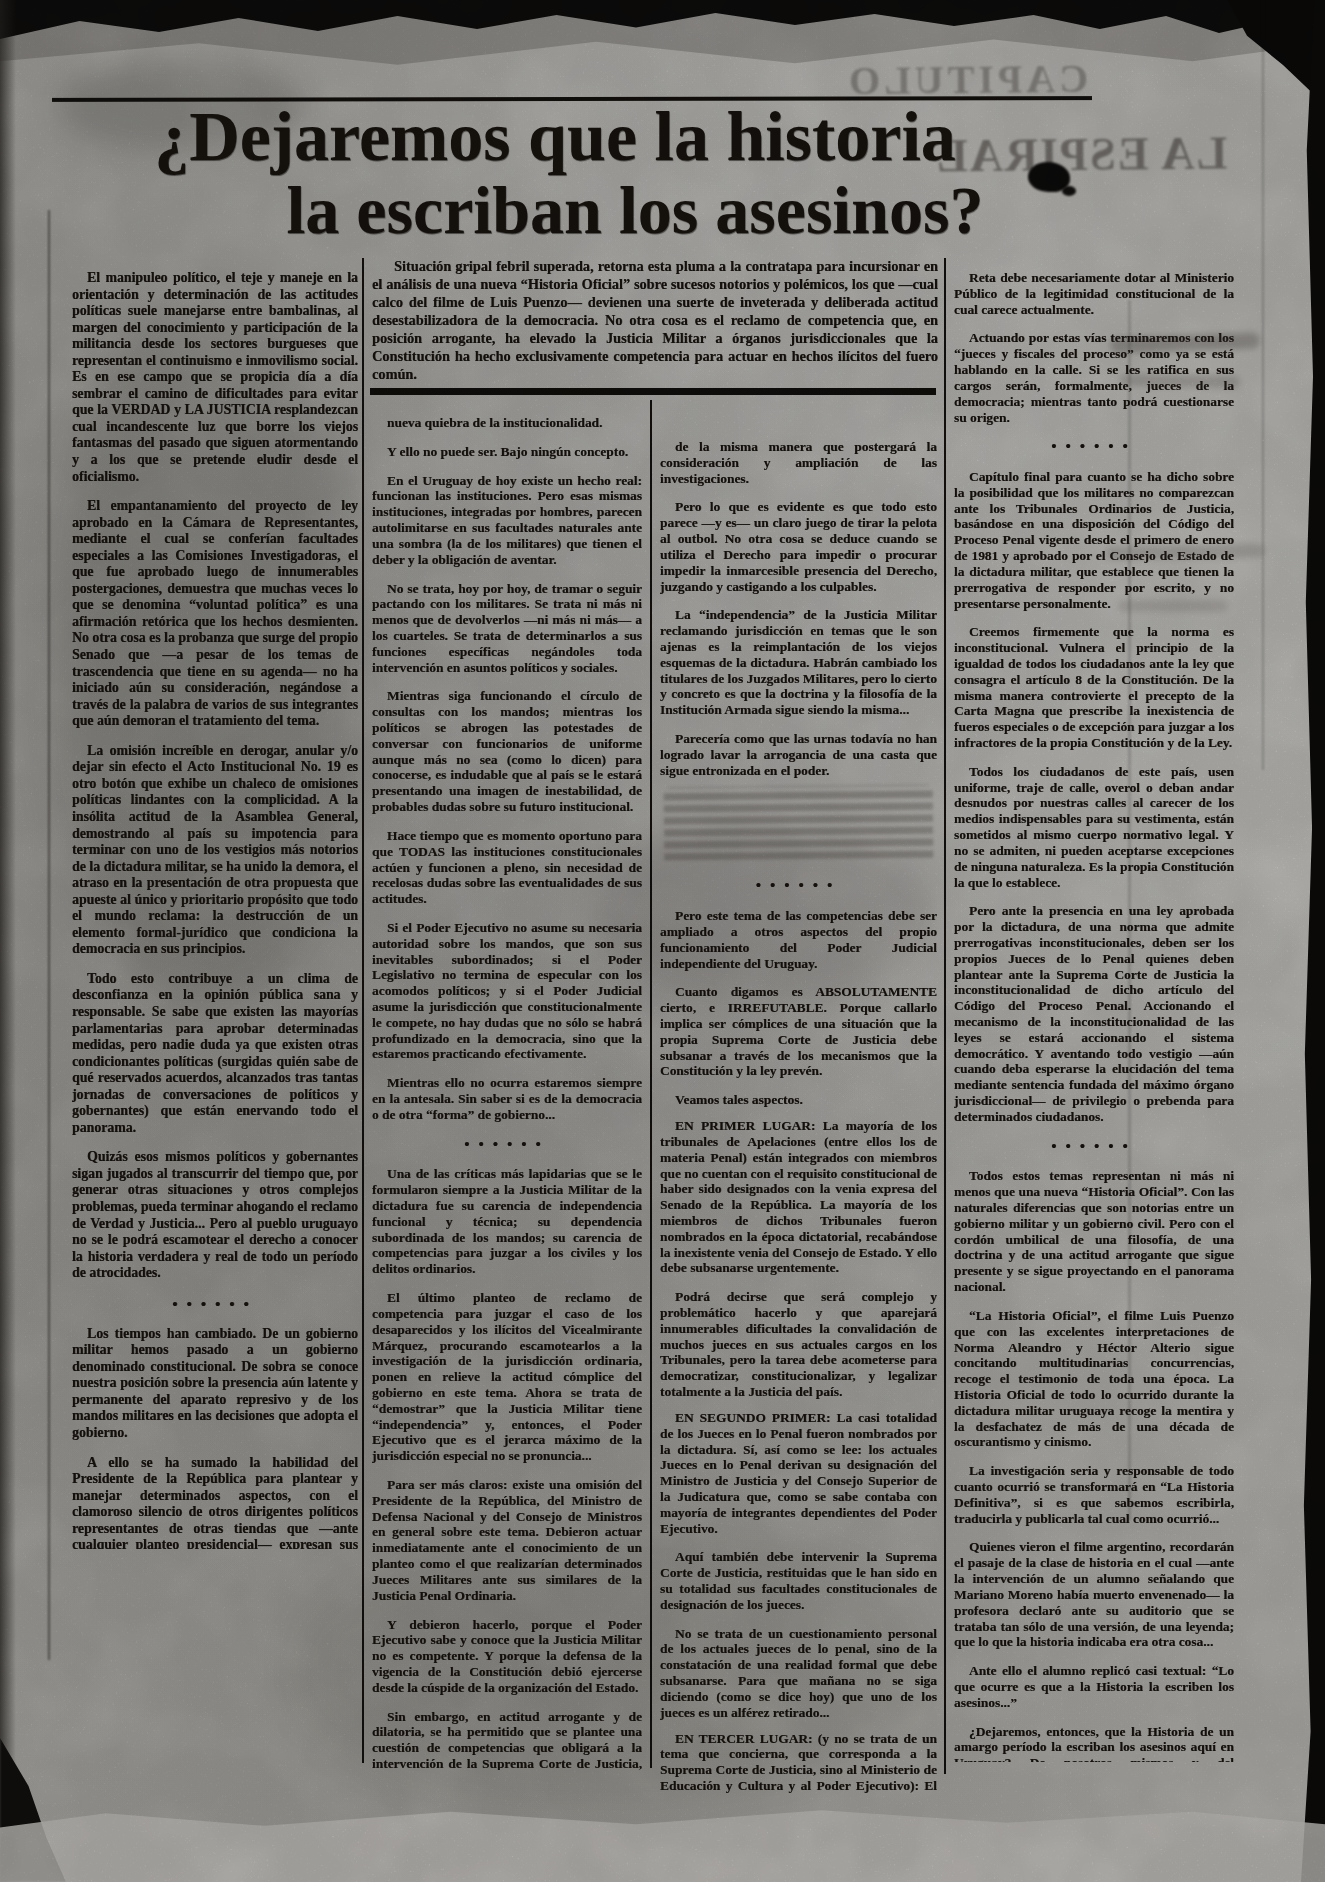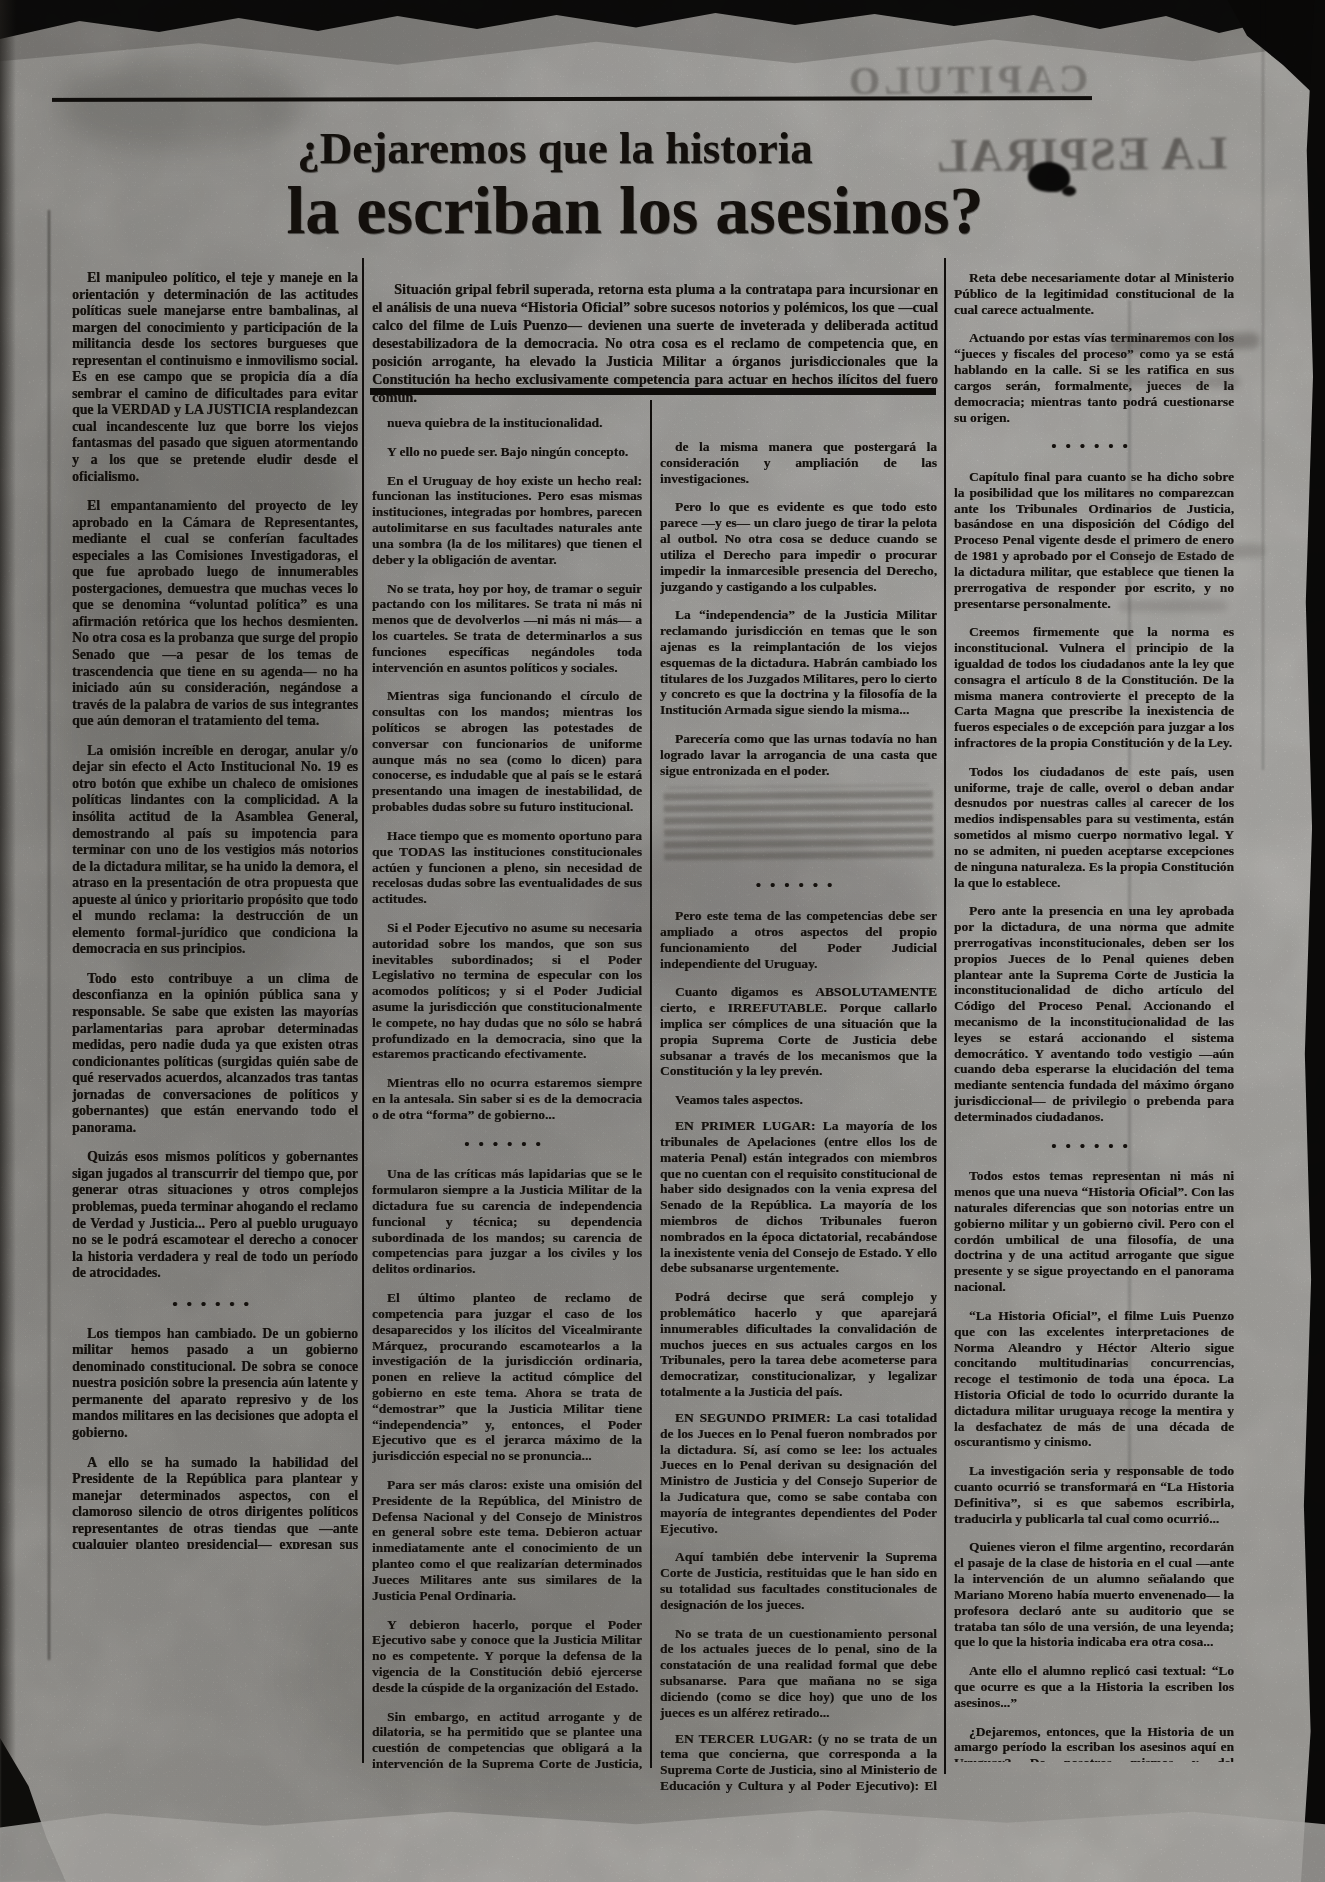--- a/index.html
+++ b/index.html
@@ -16,38 +16,38 @@
       radial-gradient(ellipse at 40% 92%, rgba(30,28,25,.10), transparent 60%),
       linear-gradient(180deg,#c8c6c1 0%,#cfcdc8 40%,#c6c4bf 100%);
     font-family:"Liberation Serif","DejaVu Serif",serif;
     color:#19140f;
   }
   .noise-svg{position:absolute;inset:0;width:100%;height:100%;pointer-events:none;mix-blend-mode:multiply;}
   
   .rule-top{position:absolute;left:52px;top:97px;width:1040px;height:4px;background:#14110e;filter:blur(.4px);transform:rotate(-.1deg);}
   .headline{position:absolute;font-weight:700;letter-spacing:0;line-height:1;filter:blur(.45px);
             text-shadow:.6px .6px .8px rgba(15,12,10,.55);white-space:nowrap;}
-  .hl1{left:70px;top:102px;width:970px;text-align:center;font-size:45px;margin-top:24px;}
+  .hl1{left:70px;top:102px;width:970px;text-align:center;font-size:70px;}
   .hl2{left:150px;top:176px;width:970px;text-align:center;font-size:68px;}
   
   .ghost{position:absolute;transform:scaleX(-1) rotate(.6deg);font-weight:700;color:#35302b;filter:blur(1.1px);white-space:nowrap;}
   .ghost1{left:845px;top:56px;font-size:40px;letter-spacing:4px;opacity:.34;}
   .ghost2{left:935px;top:128px;font-size:46px;letter-spacing:2px;opacity:.5;}
   
   .col{position:absolute;overflow:hidden;text-align:justify;}
   .col .para{margin:13px 0 3px 0;text-indent:15px;}
   .col1{left:72px;top:257px;width:286px;height:1292px;font-size:13.8px;line-height:1.2;font-weight:700;
         filter:blur(.5px);text-shadow:.4px .4px .6px rgba(20,16,12,.6);}
   .col2{left:372px;top:402px;width:270px;height:1368px;font-family:Liberation Serif, serif;}
   .col3{left:660px;top:426px;width:277px;height:1368px;}
   .col4{left:954px;top:257px;width:280px;height:1505px;}
   .col2,.col3,.col4{font-size:13.4px;line-height:1.18;font-weight:700;filter:blur(.35px);
         text-shadow:.35px .35px .5px rgba(20,16,12,.5);}
   .lede{left:372px;top:257px;width:566px;height:127px;font-size:14.3px;line-height:1.26;font-weight:700;
-        filter:blur(.3px);text-shadow:.4px .4px .5px rgba(20,16,12,.55);margin-top:23px;}
+        filter:blur(.3px);text-shadow:.4px .4px .5px rgba(20,16,12,.55);}
   .lede .para{text-indent:22px;margin:0;}
   .lede-rule{position:absolute;left:370px;top:388px;width:566px;height:7px;background:#120f0c;filter:blur(.5px);}
   .sep{text-align:center;letter-spacing:9px;font-size:15px;margin:13px 0 11px 0;text-indent:0;}
   .gap{margin-top:10px !important;}
   .smudge-block{height:78px;margin:8px 4px;border-radius:6px;
       background:repeating-linear-gradient(0deg,transparent 0 5px,rgba(70,64,58,.38) 5px 12px);
       filter:blur(1.6px);opacity:.8;transform:rotate(-.6deg);}
   .byline{margin-top:10px;text-align:right;font-size:15px;letter-spacing:.5px;font-weight:700;text-indent:0;}
   
   .vrule{position:absolute;width:2px;background:#15120f;filter:blur(.45px);}

